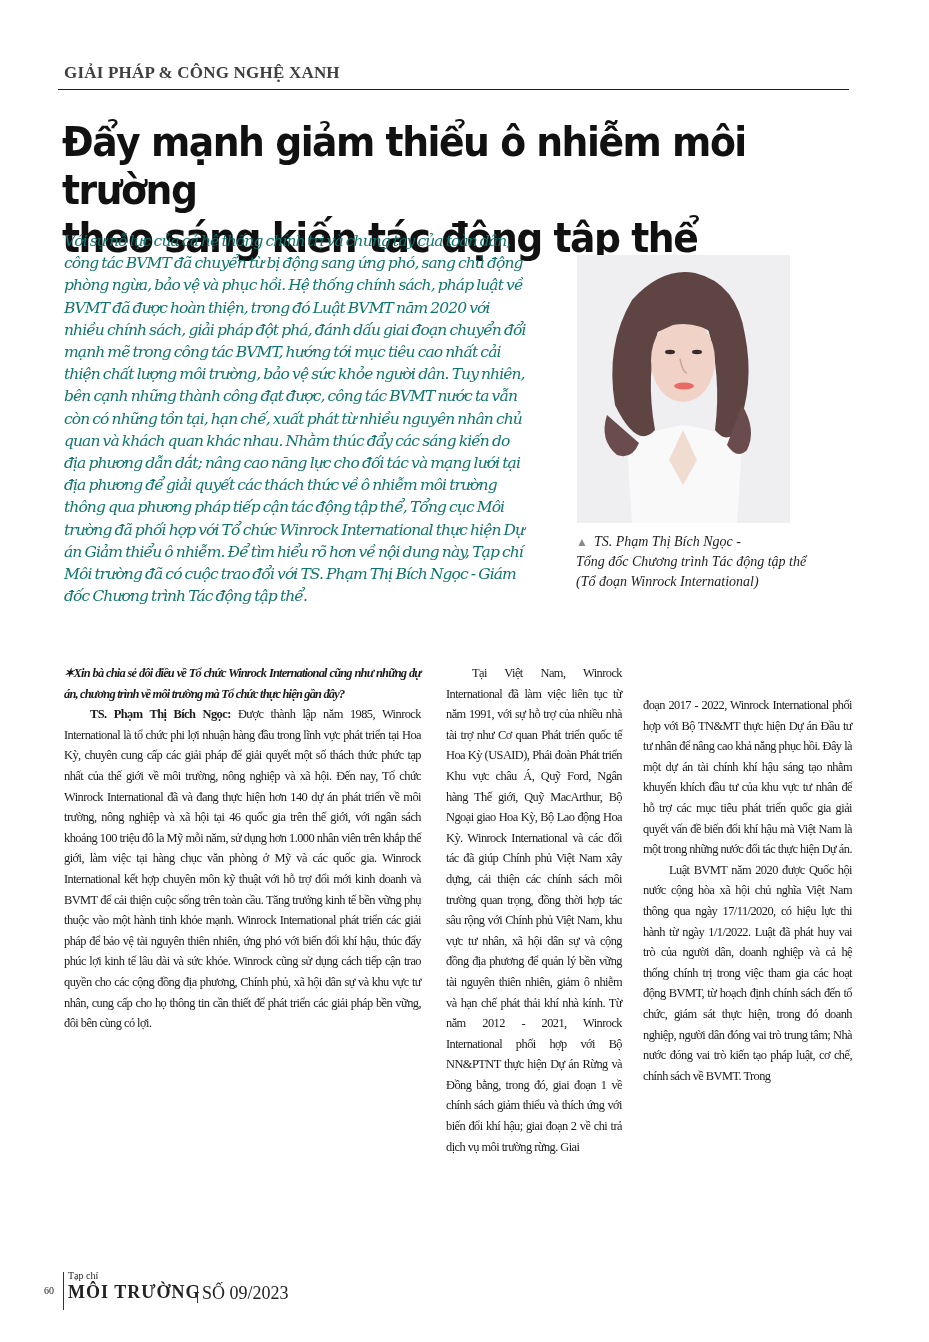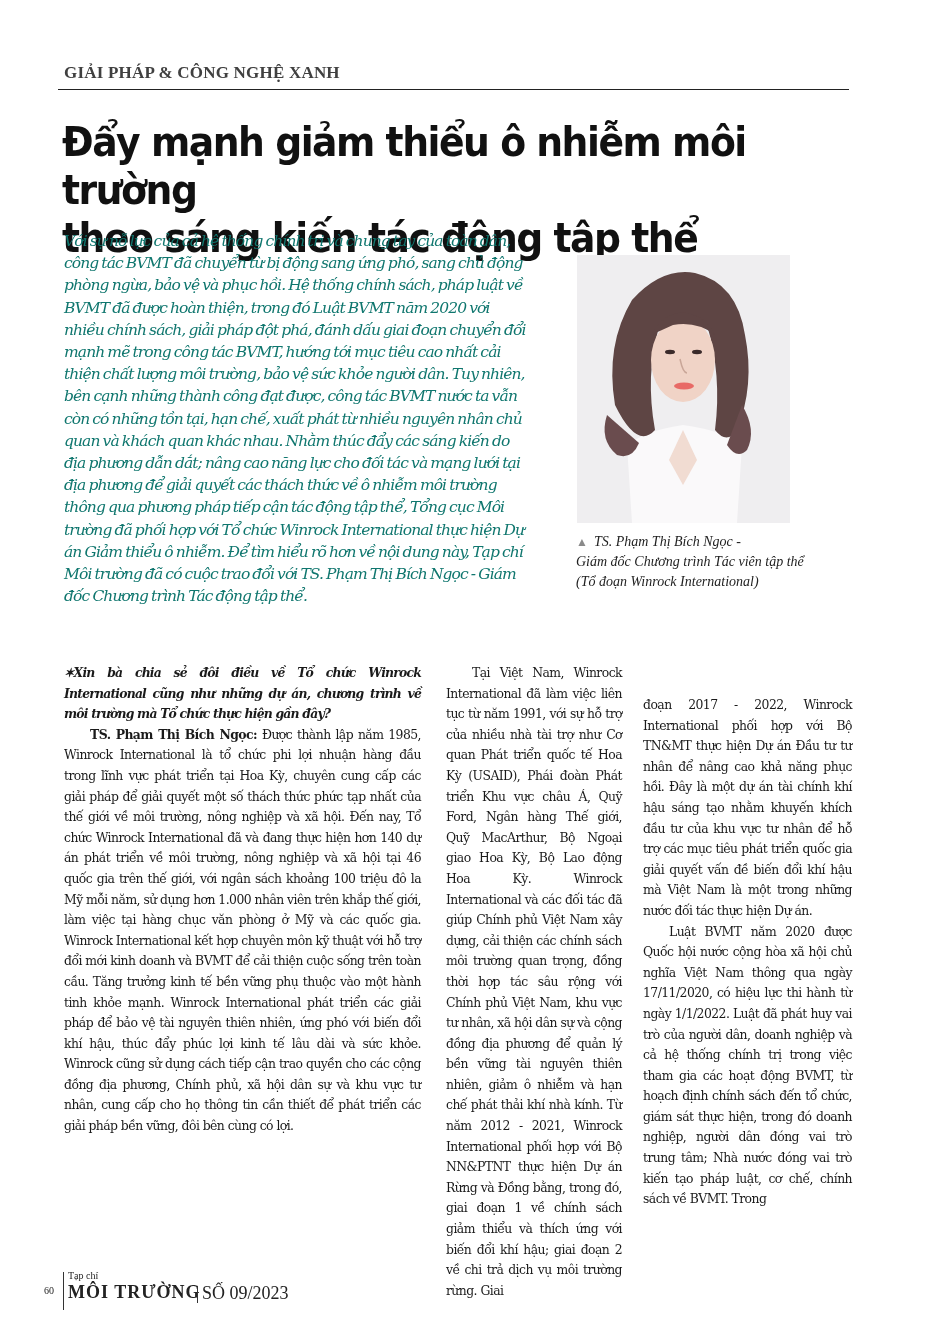--- a/index.html
+++ b/index.html
@@ -31,21 +31,21 @@
     position: absolute; left: 576px; top: 532px; width: 300px;
     font-family: "Liberation Serif", serif; font-style: italic; font-size: 14px;
     line-height: 20px; color: #222;
   }
   .caption .tri { color: #8a8a8a; font-style: normal; font-size: 12px; margin-right: 6px; }
   .col {
     position: absolute; top: 663px;
     font-family: "DejaVu Serif", serif; font-size: 12.4px; line-height: 20.6px;
     letter-spacing: -0.55px; color: #1a1a1a; text-align: justify;
   }
-  .col p { margin: 0; }
+  .col p { margin: 0; font-family: Liberation Serif, serif; }
   .col1 { left: 64px; width: 357px; }
   .col2 { left: 446px; width: 176px; }
   .col3 { left: 643px; width: 209px; margin-top: 32px; }
   .indent { text-indent: 26px; }
   .question { font-style: italic; font-weight: bold; letter-spacing: -0.8px; }
   .speaker { font-weight: bold; }
   .footer {
     position: absolute; left: 44px; top: 1268px; height: 40px;
     font-family: "Liberation Serif", serif; color: #222;
   }
@@ -81,21 +81,21 @@
     <ellipse cx="120" cy="97" rx="5" ry="2.2" fill="#3a2a2a"></ellipse>
     <path d="M103 104 Q106 118 110 118" stroke="#c9a698" stroke-width="1.5" fill="none"></path>
     <ellipse cx="107" cy="131" rx="10" ry="3.5" fill="#e86a66"></ellipse>
     <path d="M30 160 Q22 185 40 200 Q55 205 62 188" fill="#6a4c4e"></path>
     <path d="M165 150 Q180 175 170 195 Q160 205 150 190" fill="#6a4c4e"></path>
   </svg>
 </div>
 
 <div class="caption">
   <span class="tri">▲</span><span>TS. Phạm Thị Bích Ngọc -</span><br>
-  <span>Giám đốc Chương trình Tác viên tập thể</span><br>
+  <span>Tổng đốc Chương trình Tác động tập thể</span><br>
   <span>(Tổ đoạn Winrock International)</span>
 </div>
 
 <div class="col col1">
   <p class="question">
     <span>✶</span><span>Xin bà chia sẻ đôi điều về Tổ chức Winrock International cũng như những dự án, chương trình về môi trường mà Tổ chức thực hiện gần đây?</span>
   </p>
   <p class="indent">
     <span class="speaker">TS. Phạm Thị Bích Ngọc:</span>
     <span>Được thành lập năm 1985, Winrock International là tổ chức phi lợi nhuận hàng đầu trong lĩnh vực phát triển tại Hoa Kỳ, chuyên cung cấp các giải pháp để giải quyết một số thách thức phức tạp nhất của thế giới về môi trường, nông nghiệp và xã hội. Đến nay, Tổ chức Winrock International đã và đang thực hiện hơn 140 dự án phát triển về môi trường, nông nghiệp và xã hội tại 46 quốc gia trên thế giới, với ngân sách khoảng 100 triệu đô la Mỹ mỗi năm, sử dụng hơn 1.000 nhân viên trên khắp thế giới, làm việc tại hàng chục văn phòng ở Mỹ và các quốc gia. Winrock International kết hợp chuyên môn kỹ thuật với hỗ trợ đổi mới kinh doanh và BVMT để cải thiện cuộc sống trên toàn cầu. Tăng trưởng kinh tế bền vững phụ thuộc vào một hành tinh khỏe mạnh. Winrock International phát triển các giải pháp để bảo vệ tài nguyên thiên nhiên, ứng phó với biến đổi khí hậu, thúc đẩy phúc lợi kinh tế lâu dài và sức khỏe. Winrock cũng sử dụng cách tiếp cận trao quyền cho các cộng đồng địa phương, Chính phủ, xã hội dân sự và khu vực tư nhân, cung cấp cho họ thông tin cần thiết để phát triển các giải pháp bền vững, đôi bên cùng có lợi.</span>

